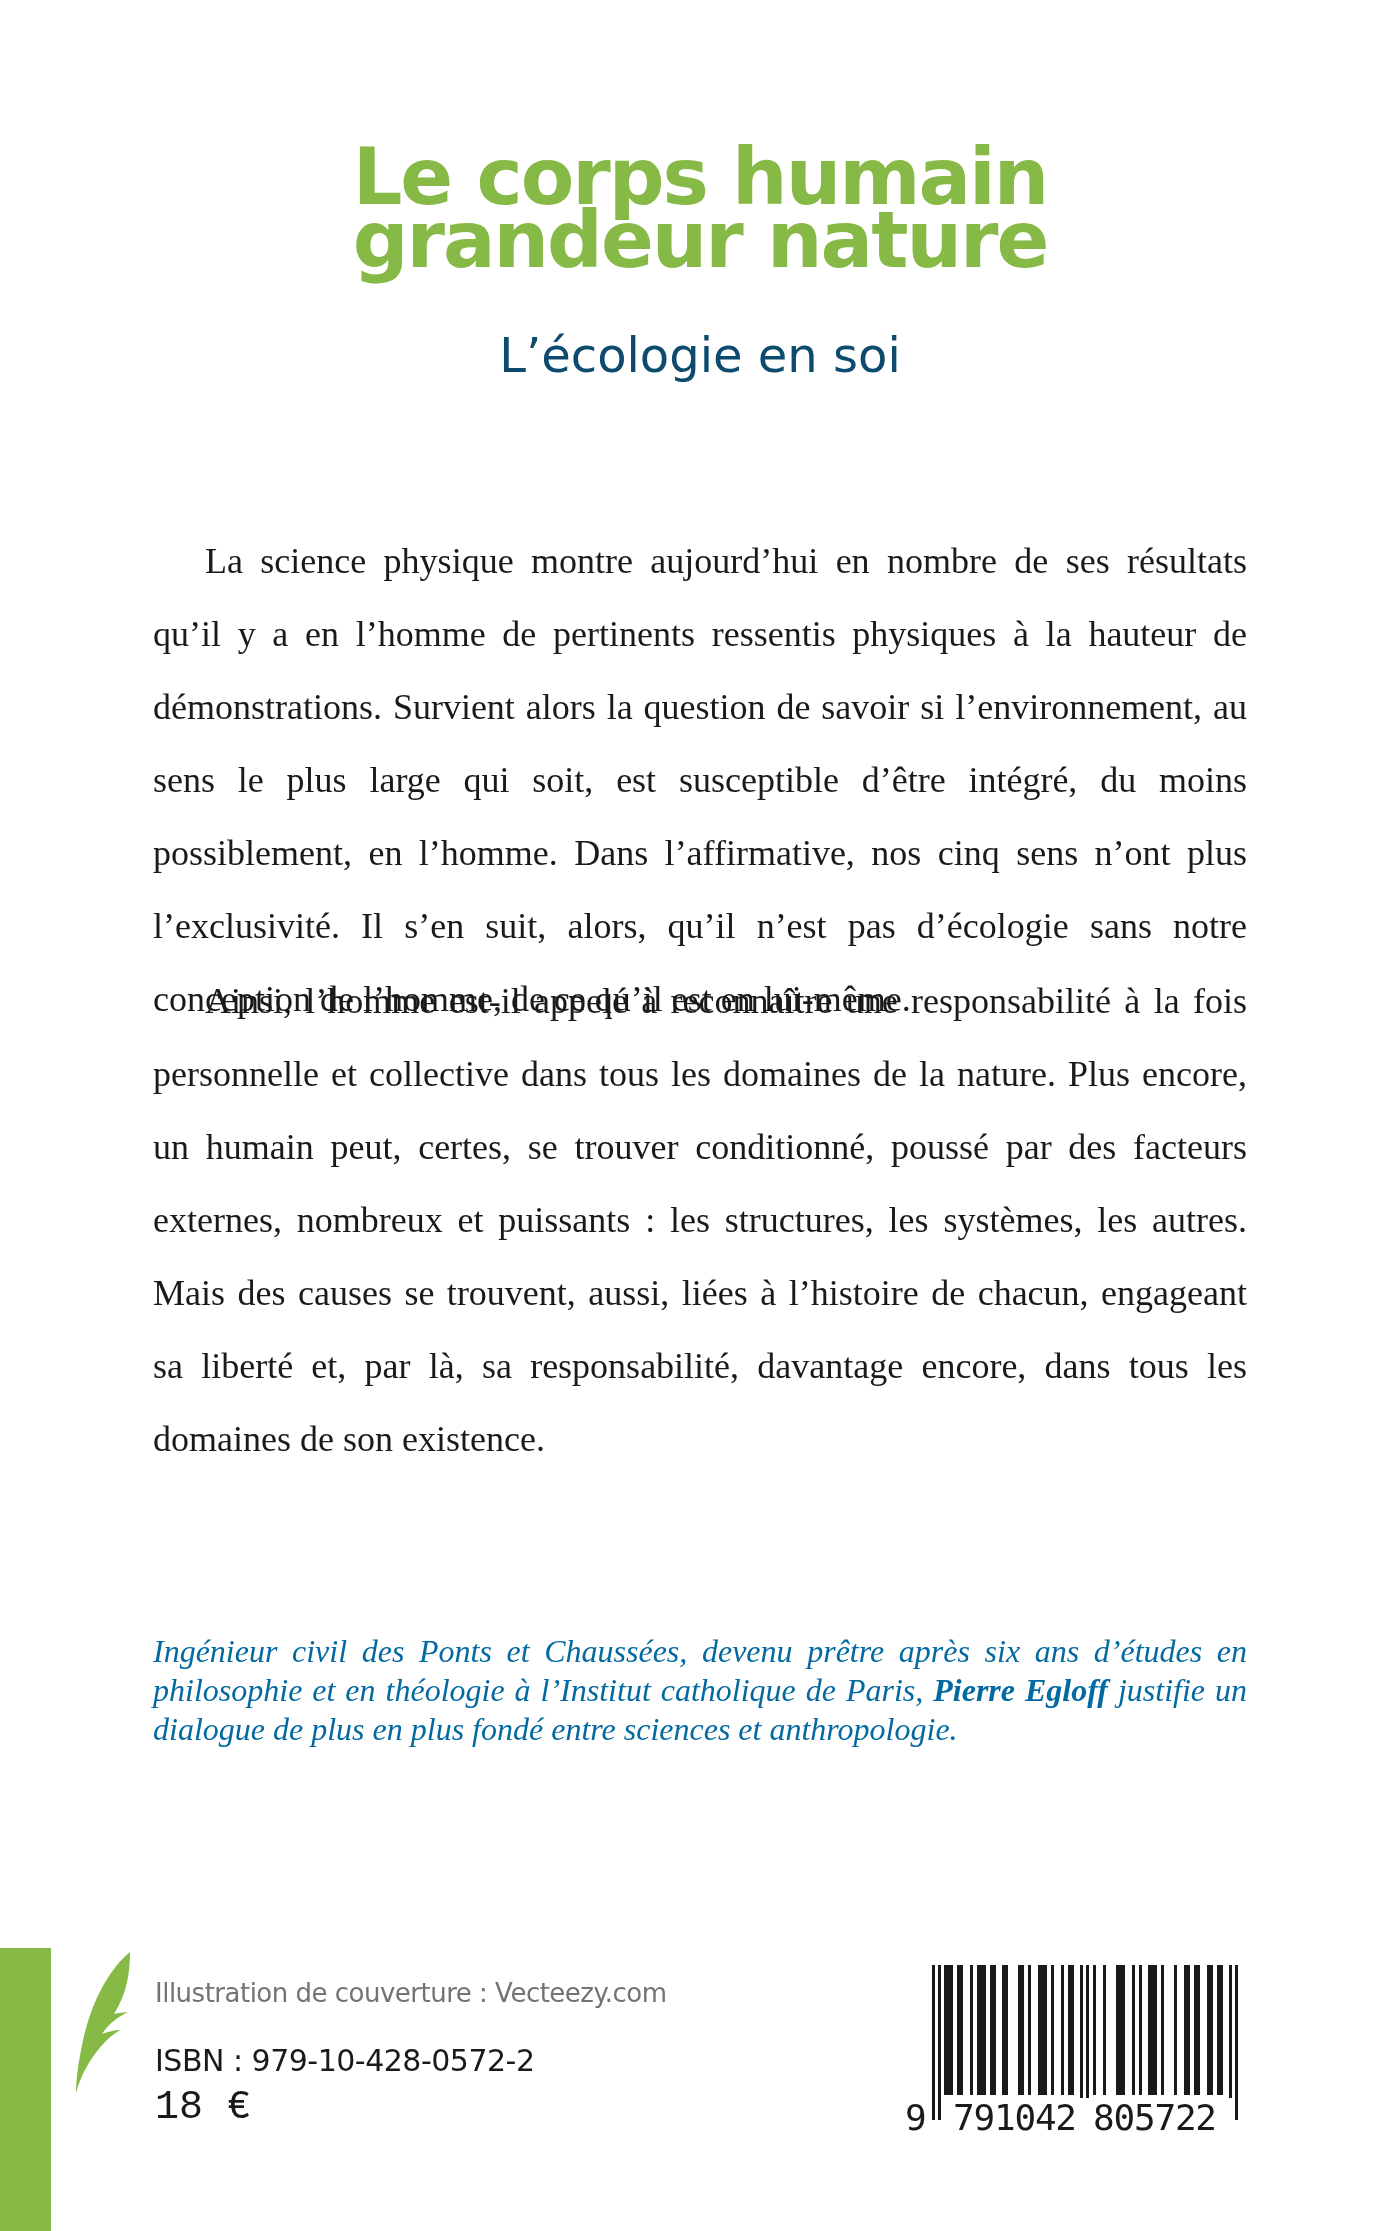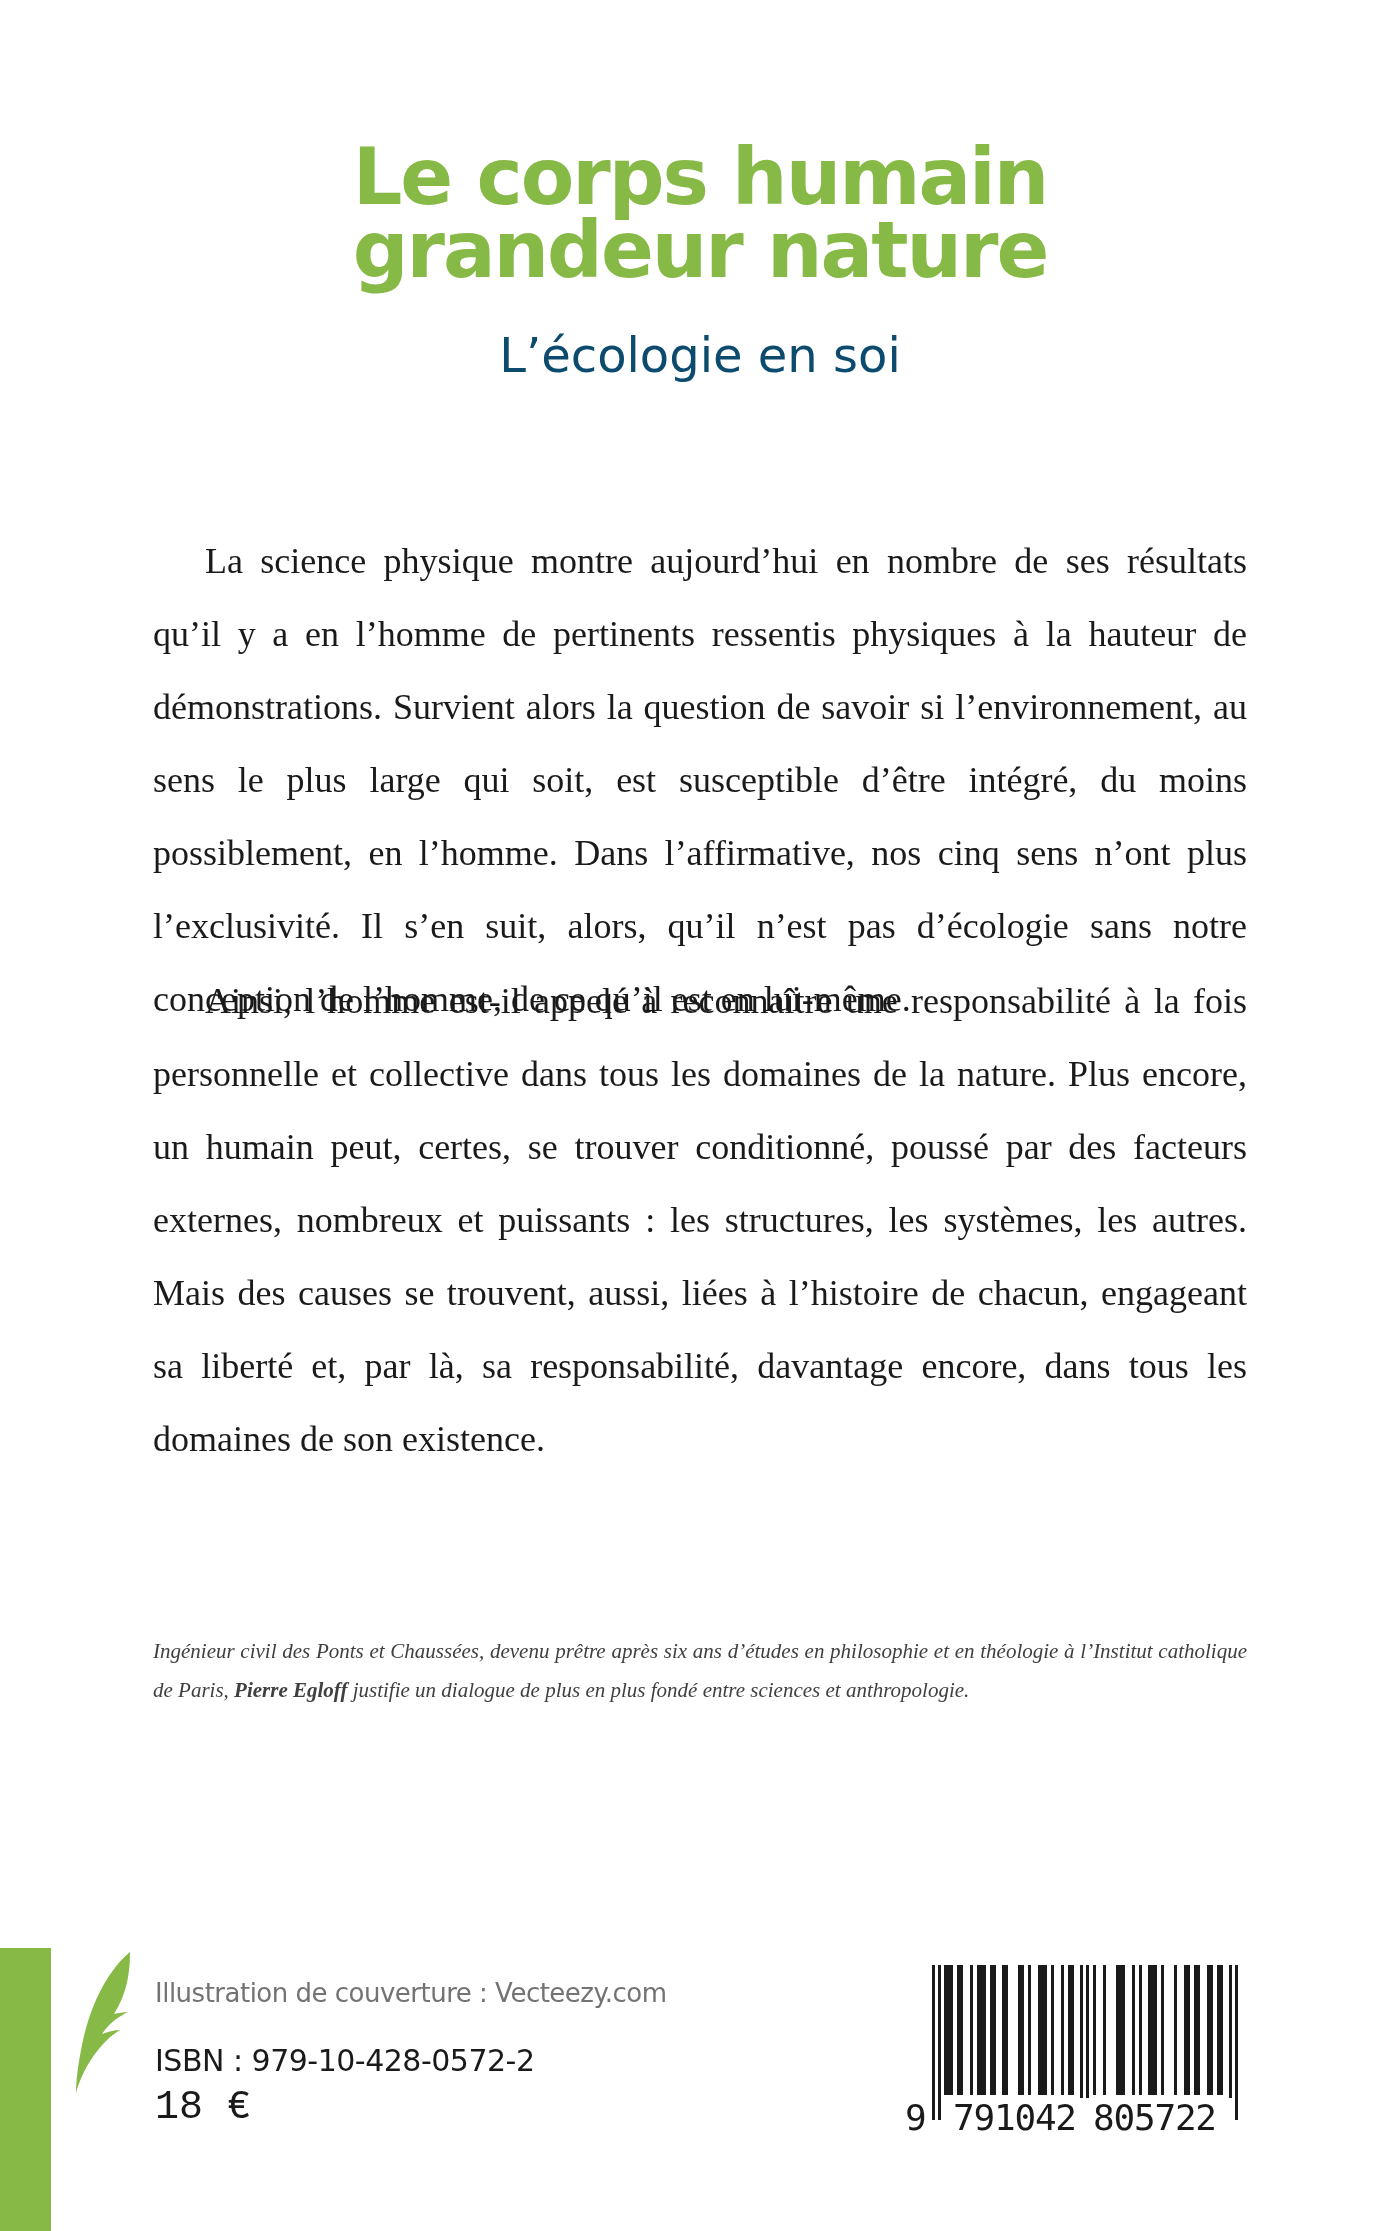--- a/index.html
+++ b/index.html
@@ -3,38 +3,38 @@
 <meta charset="utf-8">
 <style>
   html, body { margin:0; padding:0; background:#ffffff; }
   body { width:1400px; height:2231px; position:relative; overflow:hidden; }
   .title {
     position:absolute; left:0; width:1400px; text-align:center;
     font-family:"DejaVu Sans", sans-serif; font-weight:bold;
     color:#86b945; font-size:78px; letter-spacing:-2px; line-height:88px;
   }
   #t1 { top:122px;margin-top:11px; }
-  #t2 { top:206px; }
+  #t2 { top:196px; }
   .subtitle {
     position:absolute; left:0; width:1400px; top:325px; text-align:center;
     font-family:"DejaVu Sans", sans-serif; font-weight:normal;
     color:#0c4a6e; font-size:48px; line-height:60px;
   }
   .body-text {
     position:absolute; left:153px; width:1094px;
     font-family:"Liberation Serif", serif; font-size:36px; line-height:73px;
     color:#1a1a1a; text-align:justify; text-align-last:left;
   }
   .body-text p { margin:0; text-indent:52px; }
   #p1 { top:525px; }
   #p2 { top:965px; }
   .bio {
     position:absolute; left:153px; width:1094px; top:1632px;
     font-family:"Liberation Serif", serif; font-style:italic;
-    font-size:21px; line-height:39px; color:#404040; text-align:justify; text-align-last:left;
+    font-size:32px; line-height:39px; color:#0369a1; text-align:justify; text-align-last:left;
   }
   .bio b { font-weight:bold; }
   .green-bar { position:absolute; left:0; top:1948px; width:51px; height:283px; background:#86b945; }
   .feather { position:absolute; left:68px; top:1950px; width:70px; height:145px; }
   .credit {
     position:absolute; left:155px; top:1978px;
     font-family:"DejaVu Sans", sans-serif; font-size:26px; color:#737373; letter-spacing:-0.5px;
   }
   .isbn {
     position:absolute; left:155px; top:2043px;

